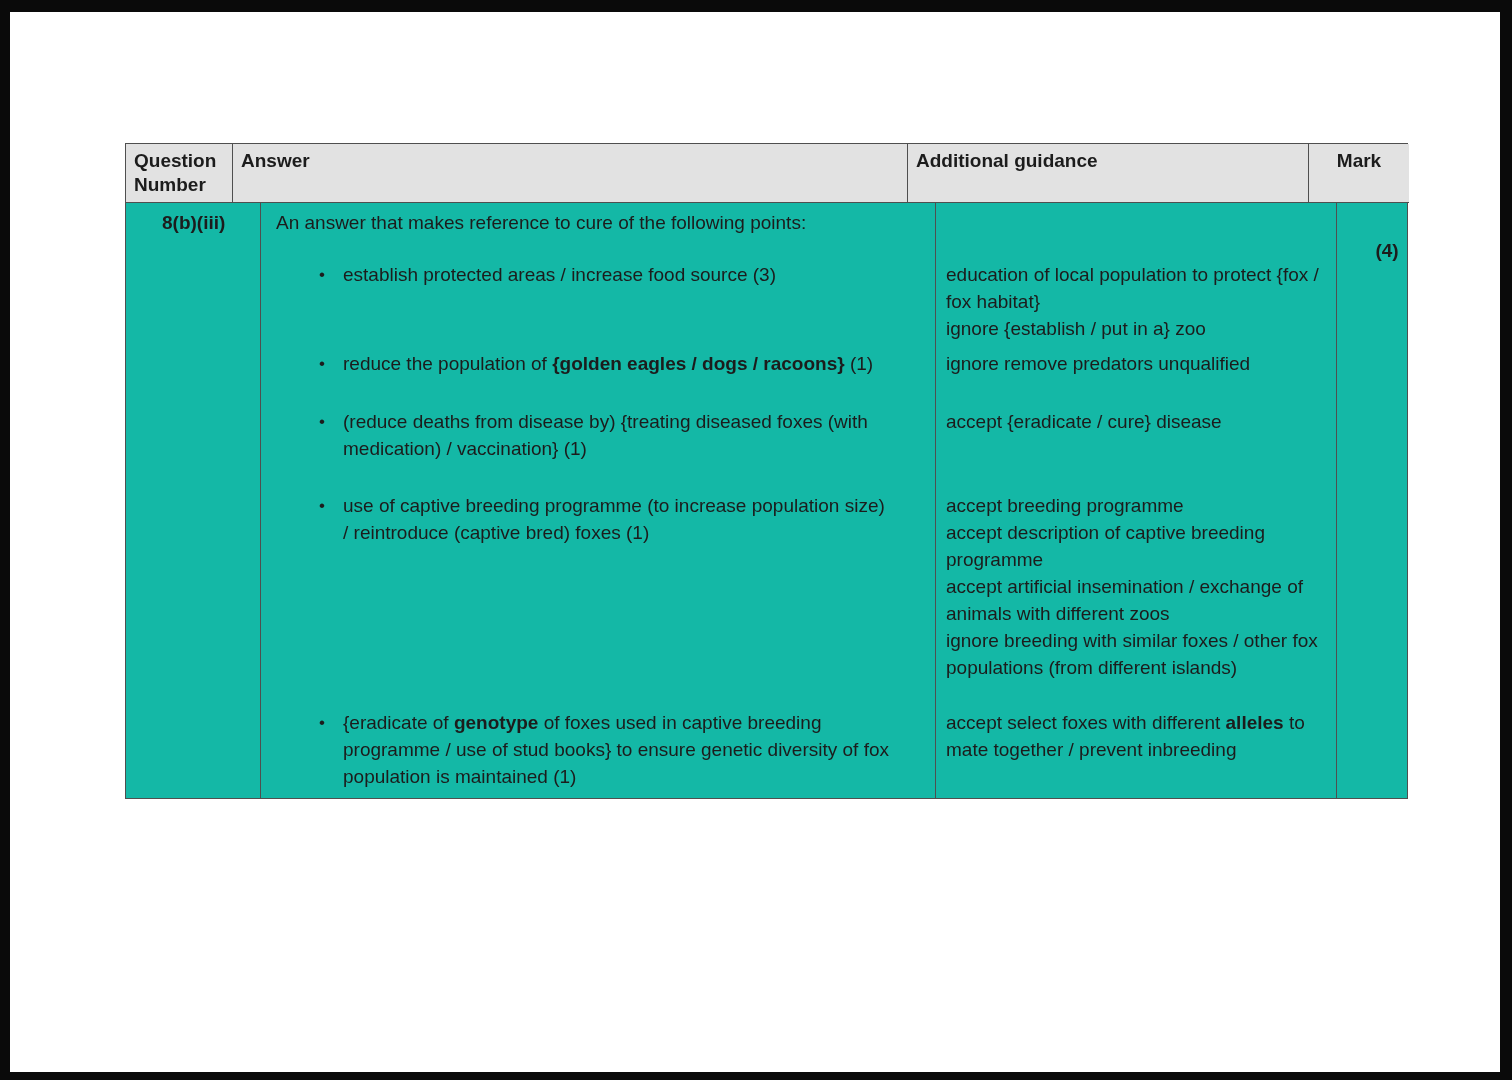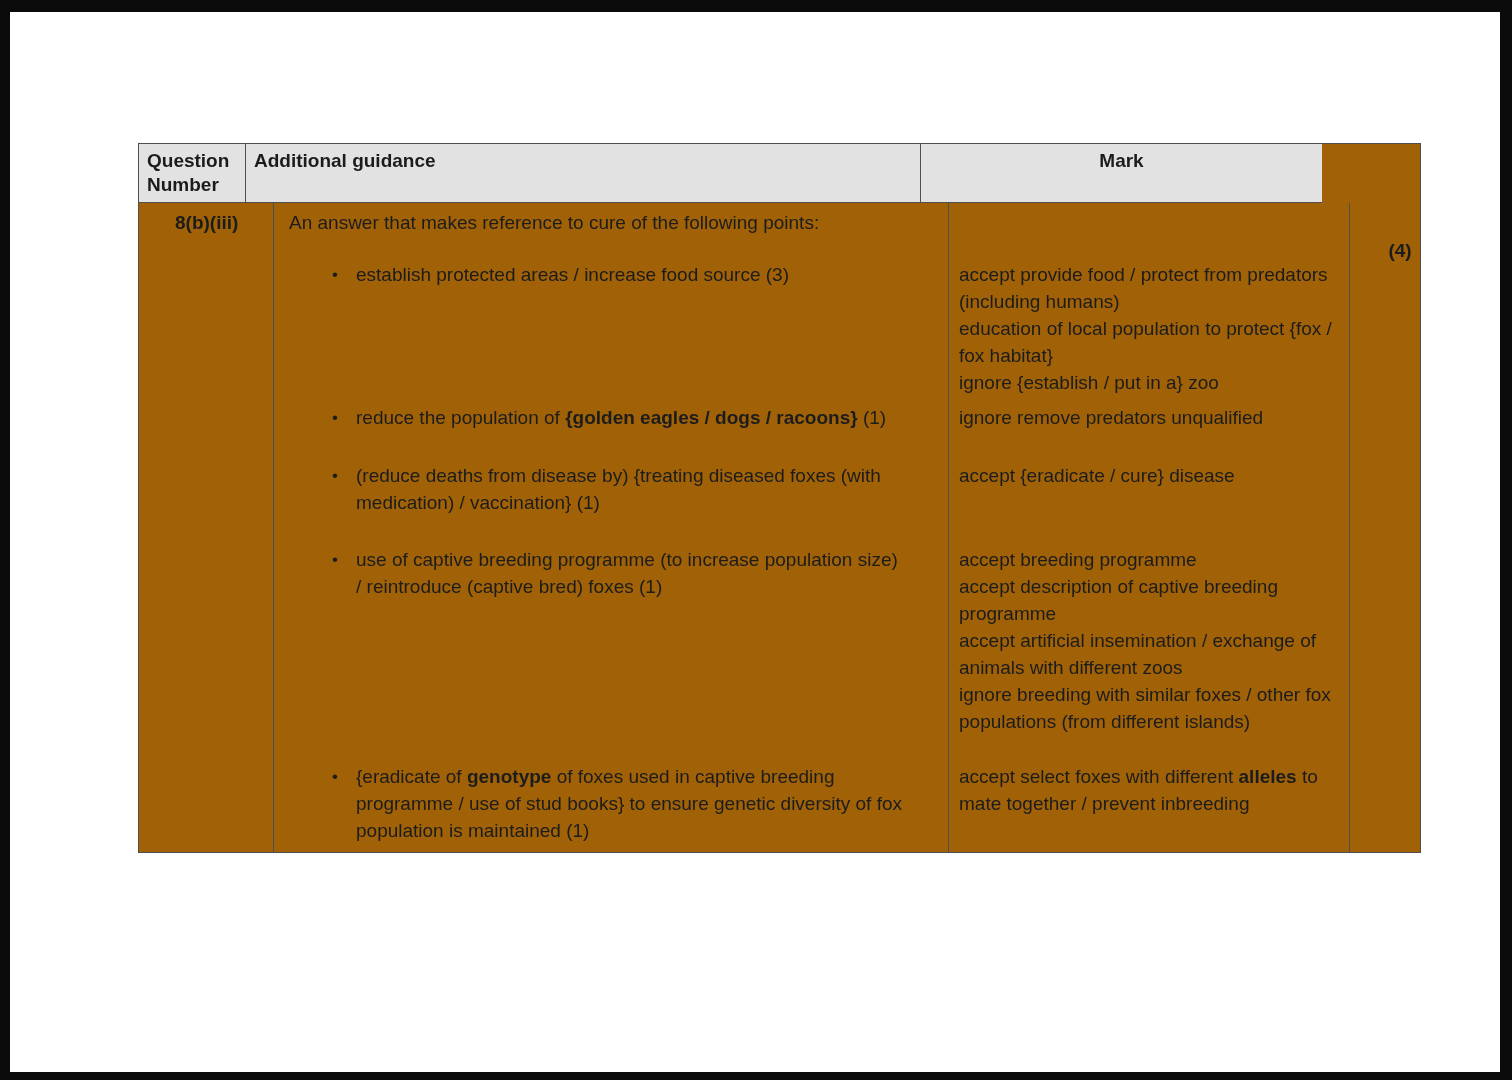--- a/index.html
+++ b/index.html
@@ -17,24 +17,24 @@
     background:#0a0a0a;
     overflow:hidden;
   }
   .page {
     position:absolute;
     left:10px; top:12px; right:12px; bottom:8px;
     background:#ffffff;
   }
   .markscheme-table {
     position:absolute;
-    left:128px; top:131px;
+    left:115px; top:131px;
     width:1283px;
     border:1px solid #4f4f4f;
-    background:#a16207;
+    background:#14b8a6;
   }
   .grid-head {
     display:grid;
     grid-template-columns:107px 675px 401px 100px;
   }
   .hcell {
     background:#e2e2e2;
     border-right:1px solid #4f4f4f;
     border-bottom:1px solid #4f4f4f;
     padding:5px 8px;
@@ -94,39 +94,39 @@
 </head>
 <body>
 
 <div class="screen">
   <div class="page">
 
     <div class="markscheme-table">
 
       <div class="grid-head">
         <div class="hcell">Question Number</div>
+        <div class="hcell">Answer</div>
         <div class="hcell">Additional guidance</div>
         <div class="hcell last">Mark</div>
       </div>
 
       <div class="grid-body">
 
         <div class="qnum-cell">8(b)(iii)</div>
 
         <div class="acell intro-cell r1">An answer that makes reference to cure of the following points:</div>
         <div class="gcell r1"></div>
 
         <div class="acell p0 r2">
           <div class="bullet-row">
             <span class="bullet-dot">•</span>
             <span class="bullet-text"><span>establish protected areas / increase food source (3)</span></span>
           </div>
         </div>
         <div class="gcell p0 r2">
-          <div class="guidance-para"><span>accept provide food / protect from predators (including humans)</span></div>
           <div class="guidance-para"><span>education of local population to protect {fox / fox habitat}</span></div>
           <div class="guidance-para"><span>ignore {establish / put in a} zoo</span></div>
         </div>
 
         <div class="acell p1 r3">
           <div class="bullet-row">
             <span class="bullet-dot">•</span>
             <span class="bullet-text"><span>reduce the population of </span><strong>{golden eagles / dogs / racoons}</strong><span> (1)</span></span>
           </div>
         </div>

